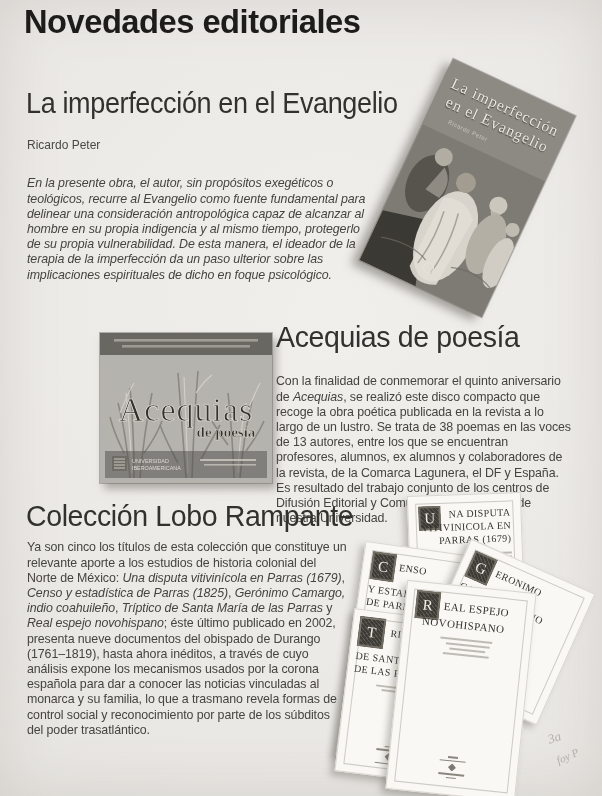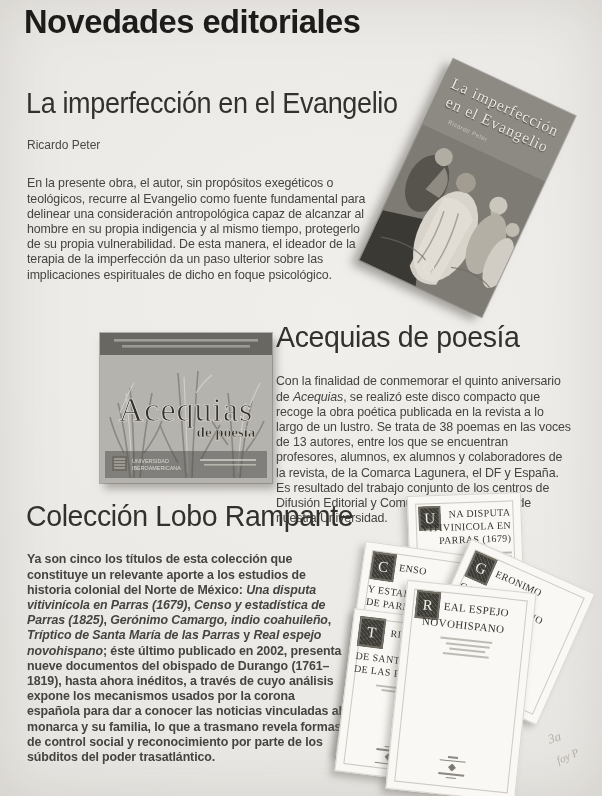--- a/index.html
+++ b/index.html
@@ -24,23 +24,23 @@
   }
   .h2.evangelio{left:26px; top:86px;}
   .h2.acequias{left:276px; top:320px; transform:scaleX(.95);}
   .h2.lobo{left:26px; top:499px; transform:scaleX(.95);}
   .byline{position:absolute; left:27px; top:138px; font-size:12px; color:#4a4946;}
   .para{
     position:absolute; font-size:12.4px; line-height:15.2px; letter-spacing:-.1px;
     color:#45443f; text-align:left;
   }
   .para .it{font-style:italic;}
-  .p1{left:27px; top:164px; width:342px;}
+  .p1{left:27px; top:164px; width:342px;font-style:italic;}
   .p2{left:276px; top:362px; width:296px;}
-  .p3{left:27px; top:540px; width:322px;font-weight:bold;}
+  .p3{left:27px; top:528px; width:322px;}
   
   .book1{
     position:absolute; left:400px; top:77px; width:135px; height:222px;
     background:#8d8a84; transform:rotate(25deg);
     box-shadow:-6px 7px 10px rgba(100,96,90,.55), 0 0 0 1px rgba(70,68,64,.35);
     overflow:hidden;
   }
   .book1-title{
     margin-top:12px; text-align:center;
     font-family:"Liberation Serif", serif; font-size:15.5px; line-height:19px;

